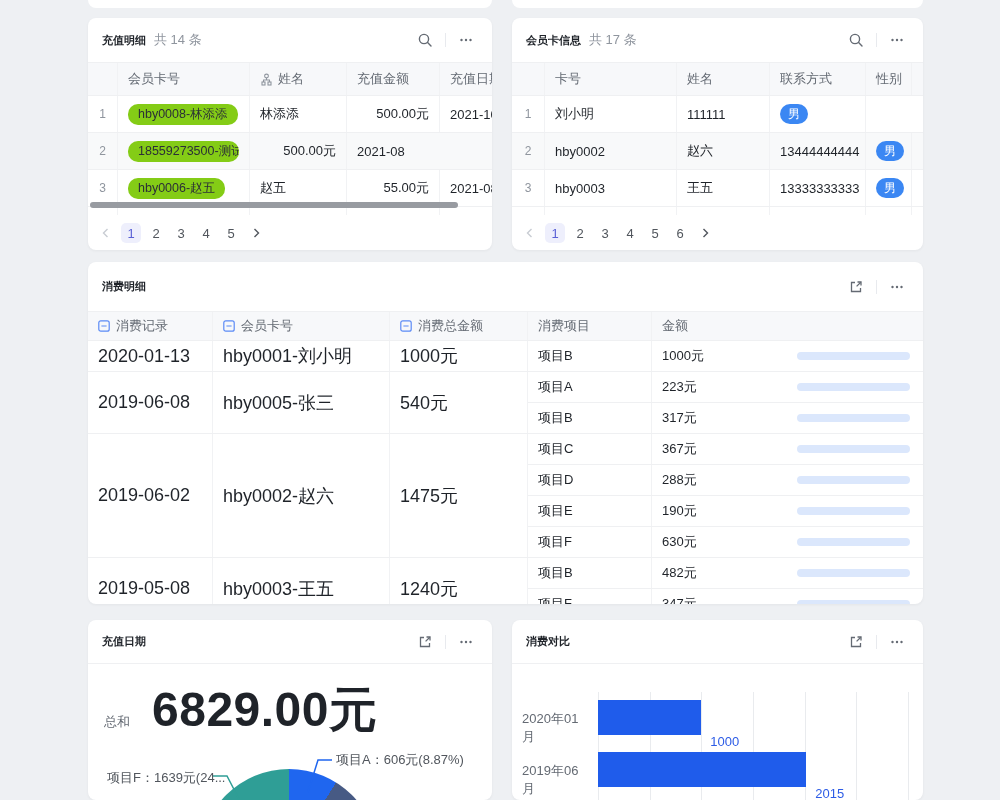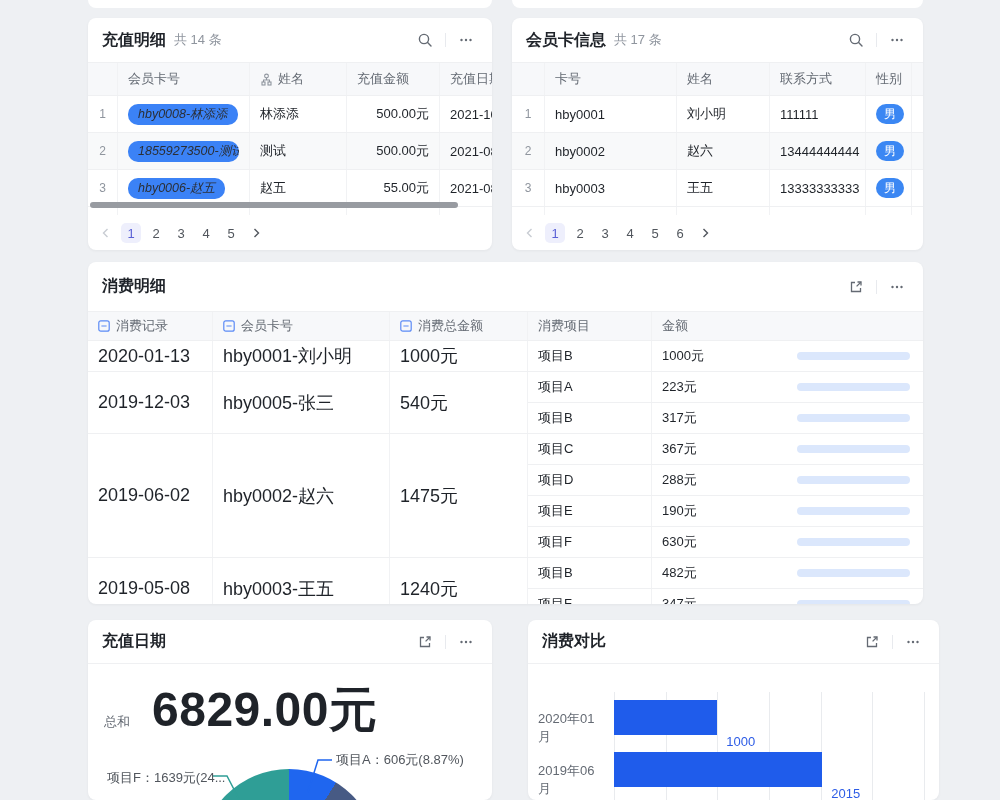--- a/index.html
+++ b/index.html
@@ -3,39 +3,39 @@
 <meta charset="utf-8">
 <style>
   * { margin:0; padding:0; box-sizing:border-box; }
   html,body { width:1000px; height:800px; }
   body { font-family:"Liberation Sans","DejaVu Sans",sans-serif; background:#eef0f3; color:#1f2329; }
   .page { position:relative; width:1000px; height:800px; overflow:hidden; }
   .card { position:absolute; background:#fff; border-radius:8px; box-shadow:0 1px 3px rgba(31,35,41,.05); overflow:hidden; }
   .sliver { position:absolute; top:0; height:8px; background:#fff; border-radius:0 0 8px 8px; }
 
   .card-head { height:44px; display:flex; align-items:center; padding:0 14px; }
-  .card-title { font-size:16px; font-weight:700; color:#1f2329; }
+  .card-title { font-size:11px; font-weight:700; color:#1f2329; }
   .card-count { font-size:13px; color:#8f959e; margin-left:8px; }
   .head-actions { margin-left:auto; display:flex; align-items:center; gap:8px; }
   .icon-btn { width:24px; height:24px; display:flex; align-items:center; justify-content:center; border-radius:4px; cursor:pointer; }
   .v-div { width:1px; height:14px; background:#e8eaee; }
 
   
   .trow { display:grid; align-items:center; border-bottom:1px solid #eff0f2; background:#fff; }
   .trow.head { height:34px; background:#f7f8fa; border-top:1px solid #eff0f2; color:#646a73; }
   .trow.body { height:37px; }
   .trow.alt { background:#f8f9fa; }
   .trow.stub { height:8px; border-bottom:none; }
   .tcell { padding:0 10px; font-size:13px; height:100%; display:flex; align-items:center; border-right:1px solid #f1f2f4; overflow:hidden; white-space:nowrap; }
   .tcell.num { color:#8f959e; font-size:12px; justify-content:center; padding:0 4px; }
   .tcell.right { justify-content:flex-end; }
   .cols-a { grid-template-columns:30px 132px 97px 93px 1fr; }
   .cols-b { grid-template-columns:33px 132px 93px 96px 46px 1fr; }
 
-  .pill { background:#3b82f6; border-radius:10px; padding:2px 10px; font-size:12.5px; color:#2b2f36; white-space:nowrap; overflow:hidden;font-style:italic; }
+  .pill { background:#84cc16; border-radius:10px; padding:2px 10px; font-size:12.5px; color:#2b2f36; white-space:nowrap; overflow:hidden; }
   .badge-m { background:#3b87f3; color:#fff; border-radius:10px; padding:1.5px 8px; font-size:12px; }
 
   .hscroll { position:absolute; left:2px; top:184px; height:6px; width:368px; background:#989ba1; border-radius:3px; }
 
   .pager { position:absolute; left:8px; bottom:7px; display:flex; align-items:center; gap:5px; }
   .pg { min-width:20px; height:20px; display:flex; align-items:center; justify-content:center; font-size:13px; color:#51565d; border-radius:5px; cursor:pointer; padding:0 3px; }
   .pg.active { background:#eeeffc; color:#5b61d6; }
   .pg-ch { width:20px; height:20px; display:flex; align-items:center; justify-content:center; cursor:pointer; }
 
   
@@ -123,21 +123,20 @@
           </div>
       <div class="tcell">林添添</div>
       <div class="tcell right">500.00元</div>
       <div class="tcell" style="border-right:none">2021-10</div>
     </div>
     <div class="trow body alt cols-a">
       <div class="tcell num">2</div>
       <div class="tcell">
             <span class="pill">18559273500-测试</span>
           </div>
-      <div class="tcell">测试</div>
       <div class="tcell right">500.00元</div>
       <div class="tcell" style="border-right:none">2021-08</div>
     </div>
     <div class="trow body cols-a">
       <div class="tcell num">3</div>
       <div class="tcell">
             <span class="pill">hby0006-赵五</span>
           </div>
       <div class="tcell">赵五</div>
       <div class="tcell right">55.00元</div>
@@ -196,21 +195,20 @@
     <div class="trow head cols-b">
       <div class="tcell num"></div>
       <div class="tcell">卡号</div>
       <div class="tcell">姓名</div>
       <div class="tcell">联系方式</div>
       <div class="tcell">性别</div>
       <div class="tcell" style="border-right:none"></div>
     </div>
     <div class="trow body cols-b">
       <div class="tcell num">1</div>
-      <div class="tcell">hby0001</div>
       <div class="tcell">刘小明</div>
       <div class="tcell">111111</div>
       <div class="tcell">
             <span class="badge-m">男</span>
           </div>
       <div class="tcell" style="border-right:none"></div>
     </div>
     <div class="trow body alt cols-b">
       <div class="tcell num">2</div>
       <div class="tcell">hby0002</div>
@@ -307,21 +305,21 @@
     <div class="c-hcell" style="border-right:none">金额</div>
   </div>
   <div class="c-body">
     <div class="c-left">
       <div class="g-row sp1">
         <div class="g-cell">2020-01-13</div>
         <div class="g-cell">hby0001-刘小明</div>
         <div class="g-cell">1000元</div>
       </div>
       <div class="g-row sp2">
-        <div class="g-cell">2019-12-03</div>
+        <div class="g-cell">2019-06-08</div>
         <div class="g-cell">hby0005-张三</div>
         <div class="g-cell">540元</div>
       </div>
       <div class="g-row sp4">
         <div class="g-cell">2019-06-02</div>
         <div class="g-cell">hby0002-赵六</div>
         <div class="g-cell">1475元</div>
       </div>
       <div class="g-row sp2">
         <div class="g-cell">2019-05-08</div>
@@ -425,21 +423,21 @@
   </div>
   <div class="pie-circle" style="background: conic-gradient(rgb(31, 102, 239) 0deg, rgb(31, 102, 239) 31.9deg, rgb(71, 90, 132) 31.9deg, rgb(71, 90, 132) 120deg, rgb(205, 214, 226) 120deg, rgb(205, 214, 226) 273.6deg, rgb(47, 158, 150) 273.6deg, rgb(47, 158, 150) 360deg);"></div>
   <svg class="leader" width="404" height="180" viewBox="0 0 404 180">
     <polyline points="220,172 230,140 244,140" fill="none" stroke="#1f66ef" stroke-width="1.5"></polyline>
     <polyline points="125,156 139,156 151,179" fill="none" stroke="#2f9e96" stroke-width="1.5"></polyline>
   </svg>
   <span class="pie-label" style="left:248px; top:131px;">项目A：606元(8.87%)</span>
   <span class="pie-label" style="left:19px; top:149px;">项目F：1639元(24...</span>
 </section>
 
-<section class="card" style="left:528px; top:620px; width:411px; height:180px;">
+<section class="card" style="left:512px; top:620px; width:411px; height:180px;">
   <div class="card-head" style="height:43px;">
     <span class="card-title">消费对比</span>
     <span class="head-actions">
       <span class="icon-btn">
         <svg width="16" height="16" viewBox="0 0 16 16">
               <path d="M7 3.5H3.5v9h9V9" fill="none" stroke="#646a73" stroke-width="1.3"></path>
               <path d="M9.5 3h3.5v3.5" fill="none" stroke="#646a73" stroke-width="1.3"></path>
               <line x1="12.8" y1="3.2" x2="8.6" y2="7.4" stroke="#646a73" stroke-width="1.3"></line>
             </svg>
       </span>

